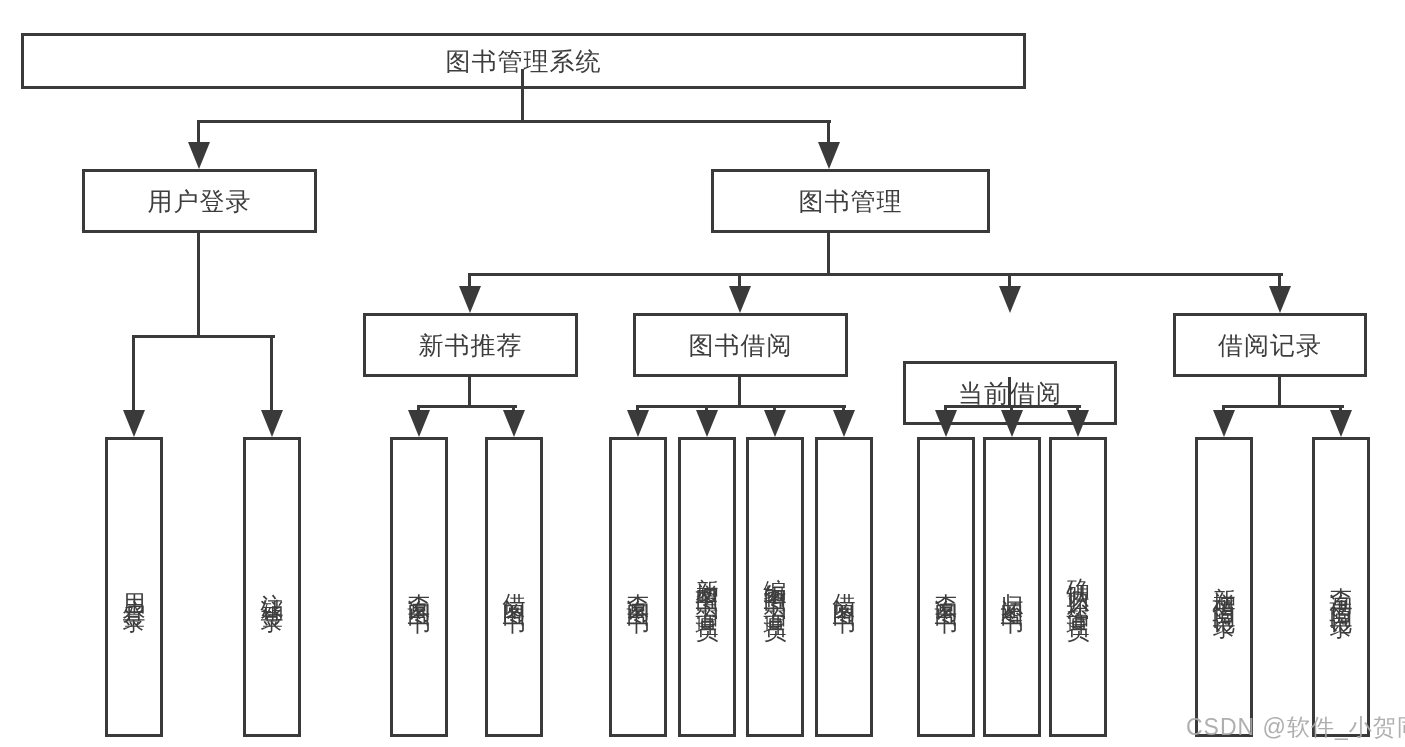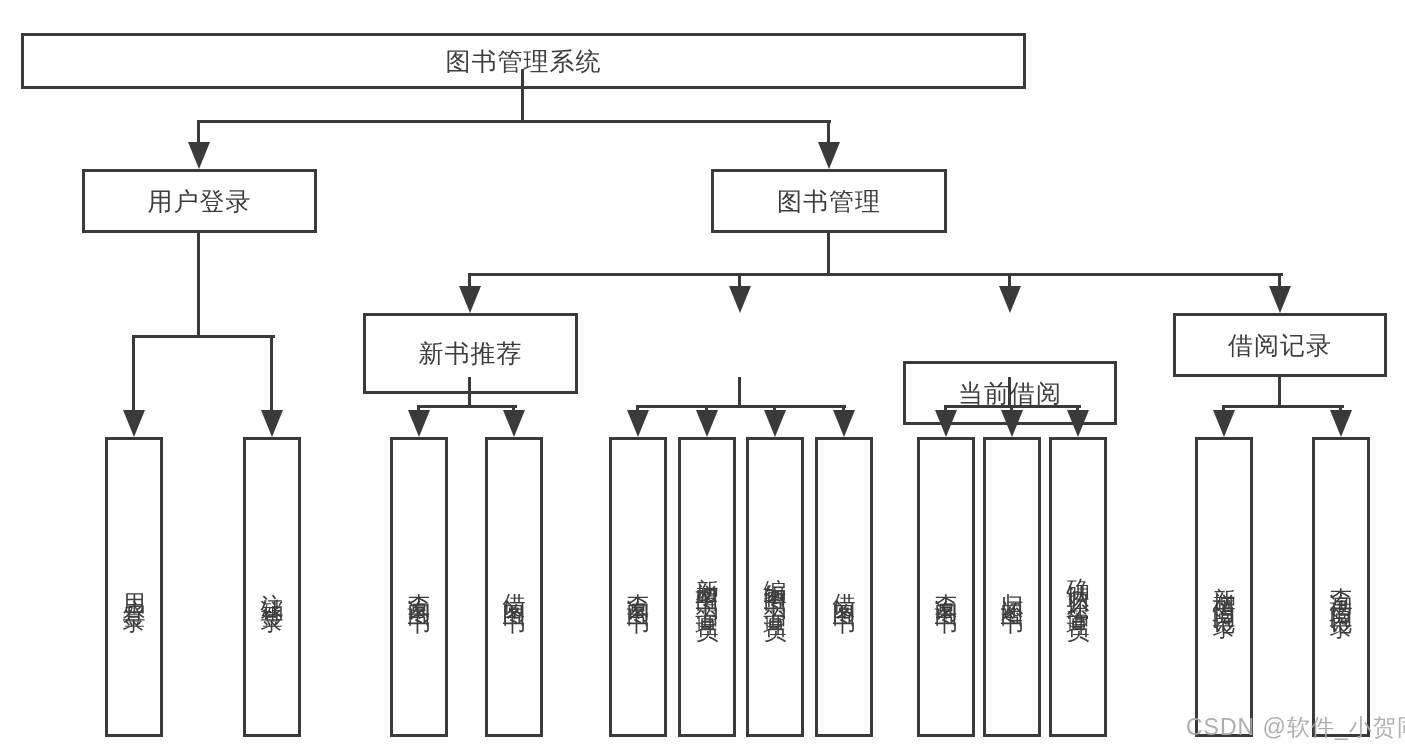--- a/index.html
+++ b/index.html
@@ -85,21 +85,21 @@
   <div class="vl" style="left:521px; top:69px; height:51px;"></div>
   <div class="hl" style="left:197px; top:120px; width:634px;"></div>
   <div class="vl" style="left:197px; top:120px; height:26px;"></div>
   <div class="vl" style="left:827px; top:120px; height:26px;"></div>
   <div class="ah" style="left:188px; top:142px;"></div>
   <div class="ah" style="left:818px; top:142px;"></div>
 
   <div class="node" style="left:82px; top:169px; width:235px; height:64px;">
     <span>用户登录</span>
   </div>
-  <div class="node" style="left:711px; top:169px; width:236px; height:64px;">
+  <div class="node" style="left:711px; top:169px; width:279px; height:64px;">
     <span>图书管理</span>
   </div>
 
   <div class="vl" style="left:197px; top:233px; height:102px;"></div>
   <div class="hl" style="left:132px; top:335px; width:143px;"></div>
   <div class="vl" style="left:132px; top:335px; height:76px;"></div>
   <div class="vl" style="left:270px; top:335px; height:76px;"></div>
   <div class="ah" style="left:123px; top:410px;"></div>
   <div class="ah" style="left:261px; top:410px;"></div>
 
@@ -107,27 +107,30 @@
   <div class="hl" style="left:468px;  top:273px; width:815px;"></div>
   <div class="vl" style="left:468px;  top:273px; height:16px;"></div>
   <div class="vl" style="left:738px;  top:273px; height:16px;"></div>
   <div class="vl" style="left:1008px; top:273px; height:16px;"></div>
   <div class="vl" style="left:1278px; top:273px; height:16px;"></div>
   <div class="ah" style="left:459px;  top:286px;"></div>
   <div class="ah" style="left:729px;  top:286px;"></div>
   <div class="ah" style="left:999px;  top:286px;"></div>
   <div class="ah" style="left:1269px; top:286px;"></div>
 
-  <div class="node" style="left:363px; top:313px; width:215px; height:81px;">
+  <div class="node" style="left:363px; top:313px; width:215px; height:64px;">
     <span>新书推荐</span>
+  </div>
+  <div class="node" style="left:633px; top:313px; width:215px; height:64px;">
+    <span>图书借阅</span>
   </div>
   <div class="node" style="left:903px; top:313px; width:214px; height:64px;margin-top:48px;">
     <span>当前借阅</span>
   </div>
-  <div class="node" style="left:1173px; top:313px; width:214px; height:64px;text-align:center;">
+  <div class="node" style="left:1173px; top:313px; width:194px; height:64px;text-align:center;">
     <span>借阅记录</span>
   </div>
 
   <div class="vl" style="left:468px; top:377px; height:28px;"></div>
   <div class="hl" style="left:417px; top:405px; width:100px;"></div>
   <div class="vl" style="left:417px; top:405px; height:8px;"></div>
   <div class="vl" style="left:512px; top:405px; height:8px;"></div>
   <div class="ah" style="left:408px; top:410px;"></div>
   <div class="ah" style="left:503px; top:410px;"></div>
 

